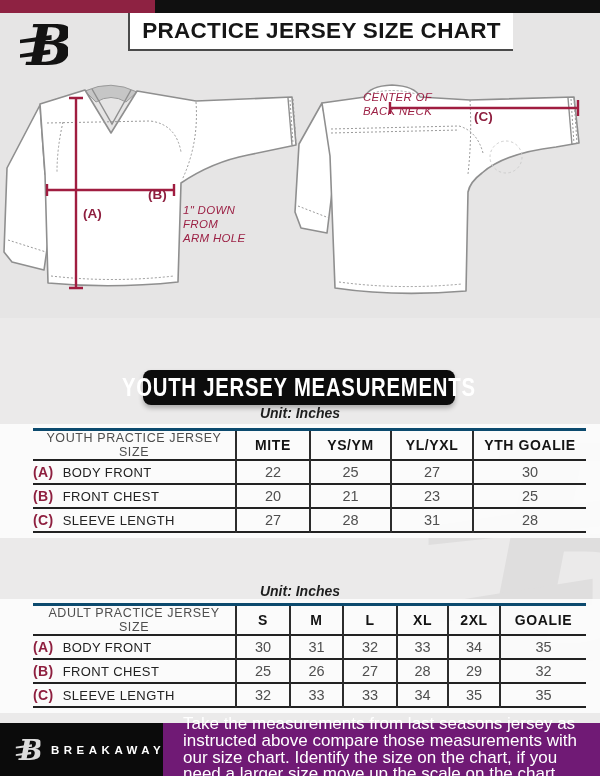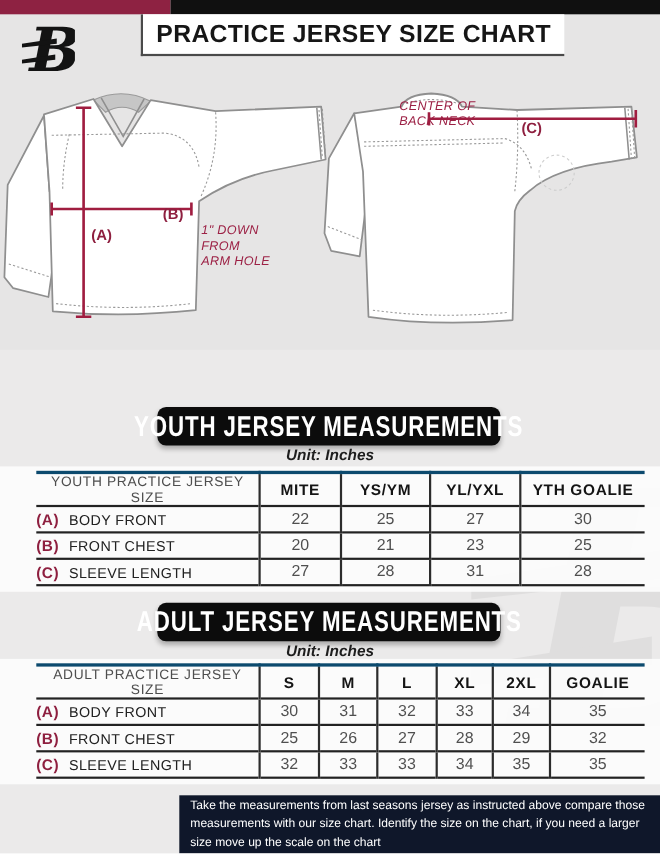--- a/index.html
+++ b/index.html
@@ -42,23 +42,23 @@
   .meas-table th:first-child,.meas-table td:first-child{border-left:none;}
   .lblh{font-weight:normal;font-size:12.5px;color:#4e4e4e;letter-spacing:.6px;text-align:center;}
   .sizeh{font-weight:bold;font-size:14px;color:#141414;letter-spacing:.6px;text-align:center;border-radius:11px;}
   .rowlbl{text-align:left;padding-left:72px;font-size:13px;color:#222;letter-spacing:.4px;}
   .rowlbl .key{color:#8e1f3f;font-weight:800;font-size:14px;margin-right:9px;}
   .val{font-size:14.5px;color:#4f4f4f;text-align:center;}
   .footer-black{position:absolute;left:0;top:723px;width:163px;height:53px;background:#0b0b0b;
                 display:flex;align-items:center;z-index:4;}
   .footer-logo{width:26px;height:32px;color:#dcdcdc;margin-left:15px;flex:none;}
   .brand{color:#fff;font-size:11.5px;font-weight:bold;letter-spacing:4.5px;margin-left:10px;white-space:nowrap;}
-  .footer-note{position:absolute;left:163px;top:723px;width:437px;height:53px;background:#0f172a;
-               box-sizing:border-box;color:#fff;font-size:11px;line-height:16.8px;
-               display:flex;align-items:center;padding:0 8px 0 10px;z-index:4;}
+  .footer-note{position:absolute;left:163px;top:723px;width:437px;height:53px;background:#701a75;
+               box-sizing:border-box;color:#fff;font-size:17px;line-height:16.8px;
+               display:flex;align-items:center;padding:0 8px 0 20px;z-index:4;}
   .st{fill:none;stroke:#9a9a9a;stroke-width:1;stroke-dasharray:2,2;}
   .jers{stroke:#8f8f8f;stroke-width:1.6;fill:#fff;stroke-linejoin:round;}
   .mline{stroke:#a01d40;stroke-width:2.4;fill:none;}
 </style>
 </head>
 <body>
 
 <svg width="0" height="0" style="position:absolute">
   <symbol id="blogo" viewBox="0 0 70 90">
     <text x="10" y="72" font-family="'DejaVu Serif',serif" font-size="80" font-style="italic" font-weight="bold" fill="currentColor">B</text>
@@ -167,23 +167,20 @@
         <tr>
           <td class="rowlbl"><span class="key">(C)</span><span>SLEEVE LENGTH</span></td>
           <td class="val">27</td>
           <td class="val">28</td>
           <td class="val">31</td>
           <td class="val">28</td>
         </tr>
       </tbody>
     </table>
 
-  <div class="sec-title adult">
-    <span>ADULT JERSEY MEASUREMENTS</span>
-  </div>
   <div class="unit adult">Unit: Inches</div>
   <div class="band adult"></div>
   <table class="meas-table adult">
     <colgroup>
       <col style="width:203px">
         <col style="width:54px">
         <col style="width:53px">
         <col style="width:54px">
       <col style="width:51px">
         <col style="width:52px">
@@ -224,17 +221,23 @@
           <td class="val">32</td>
           <td class="val">33</td>
           <td class="val">33</td>
           <td class="val">34</td>
           <td class="val">35</td>
           <td class="val">35</td>
         </tr>
       </tbody>
     </table>
 
+  <div class="footer-black">
+    <svg class="footer-logo" viewBox="0 0 70 90">
+        <use href="#blogo"></use>
+      </svg>
+    <span class="brand">BREAKAWAY</span>
+  </div>
   <div class="footer-note">
     <span>Take the measurements from last seasons jersey as instructed above compare those measurements  with our size chart. Identify the size on the chart, if you need a larger size move up the scale on the chart</span>
   </div>
 
 </div>
 
 </body></html>

